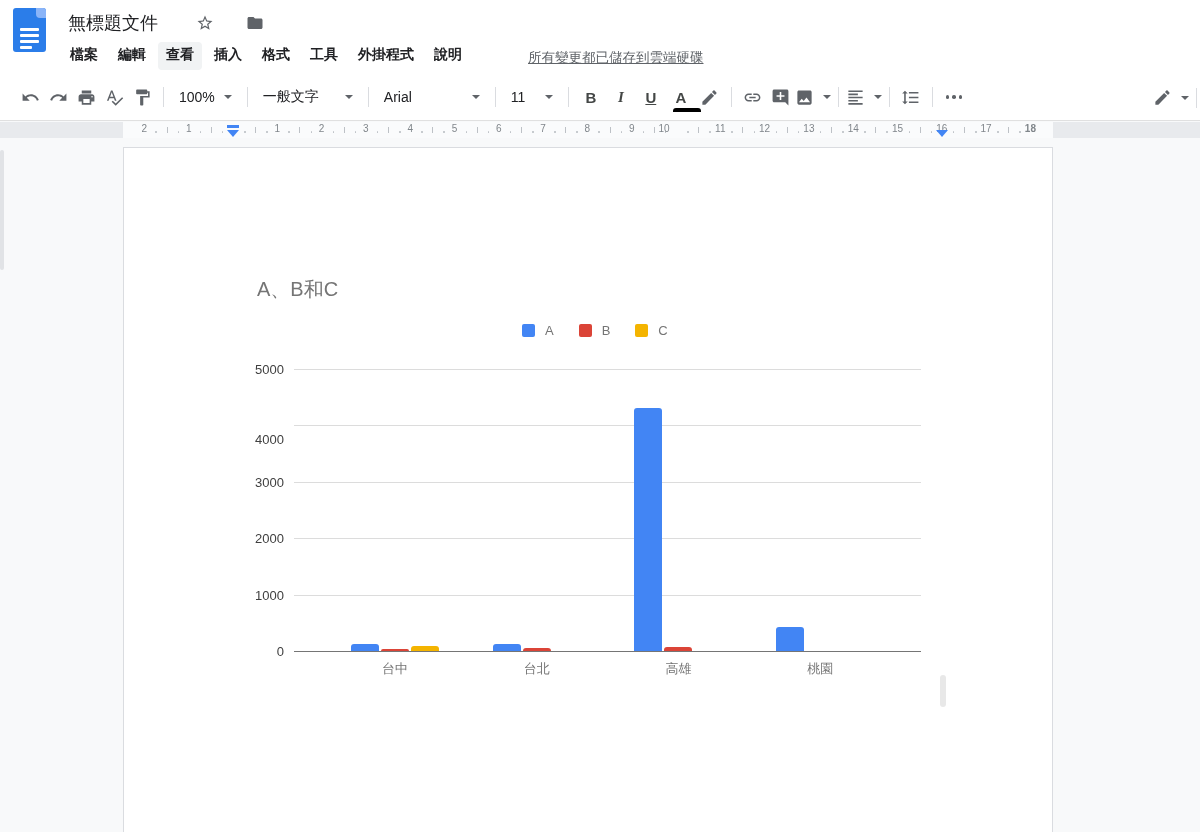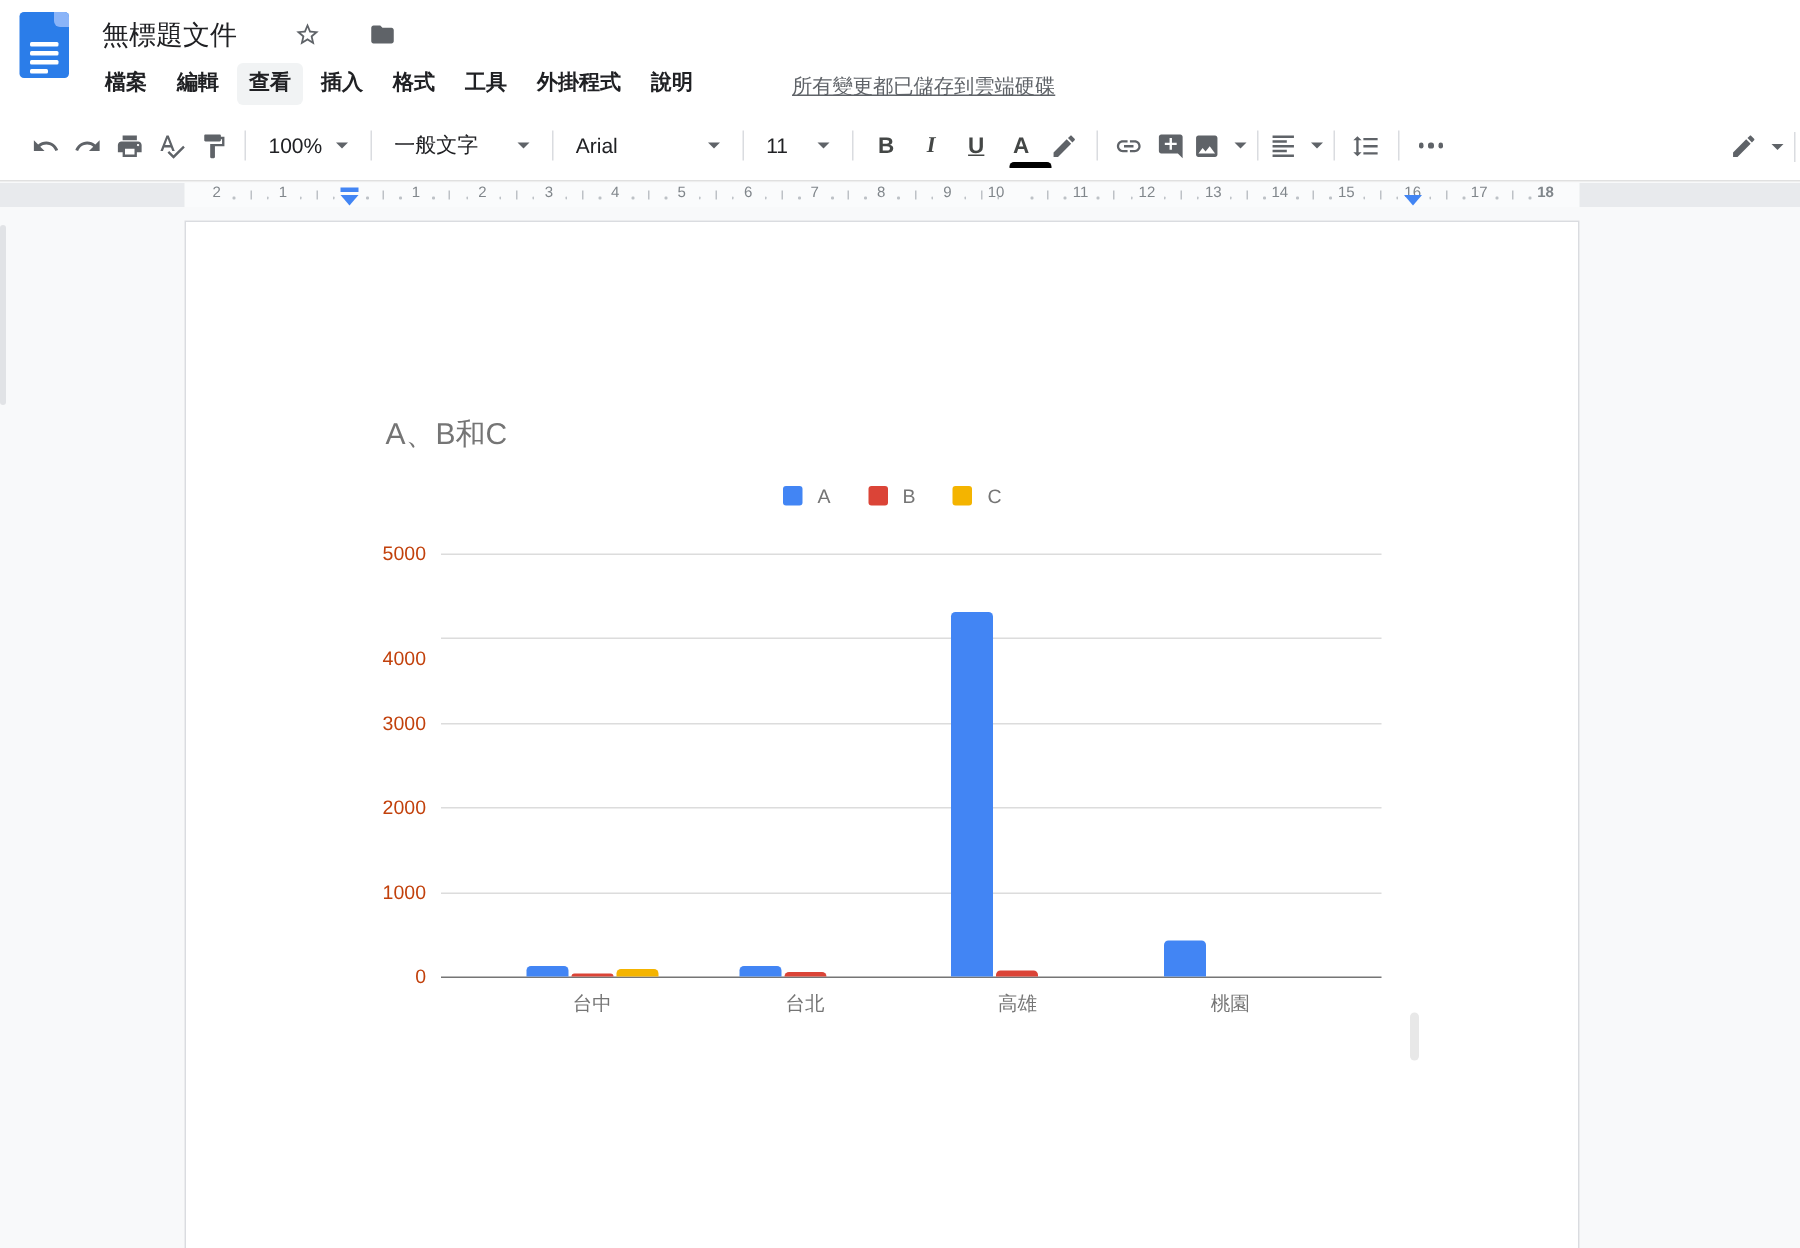--- a/index.html
+++ b/index.html
@@ -65,21 +65,21 @@
 
   
   .chart { position:absolute; left:0; top:0; width:930px; height:600px; }
   .chart-title { position:absolute; left:133px; top:128px; font-size:20px; color:#757575; }
   .chart-legend { position:absolute; left:398px; top:175px; display:flex; align-items:center; }
   .legend-item { display:flex; align-items:center; margin-right:25px; }
   .legend-swatch { width:13px; height:13px; border-radius:2px; margin-right:10px; }
   .legend-label { font-size:13px; color:#757575; }
   .gridline { position:absolute; height:1px; background:#dcdcdc; }
   .gridline.zero { background:#757575; }
-  .ytick { position:absolute; width:52px; text-align:right; font-size:13px; color:#c2410c;
+  .ytick { position:absolute; width:52px; text-align:right; font-size:13px; color:#404040;
     transform:translateY(-50%); }
   .bar-group { position:absolute; display:flex; align-items:flex-end; justify-content:center; gap:2px; }
   .bar { width:28px; border-radius:3px 3px 0 0; }
   .xtick { position:absolute; transform:translateX(-50%); font-size:13px; color:#757575; }
   .scroll-pill { position:absolute; left:816px; top:527px; width:6px; height:32px;
     background:#e8e8e8; border-radius:3px; }
 </style>
 </head>
 <body>
 

